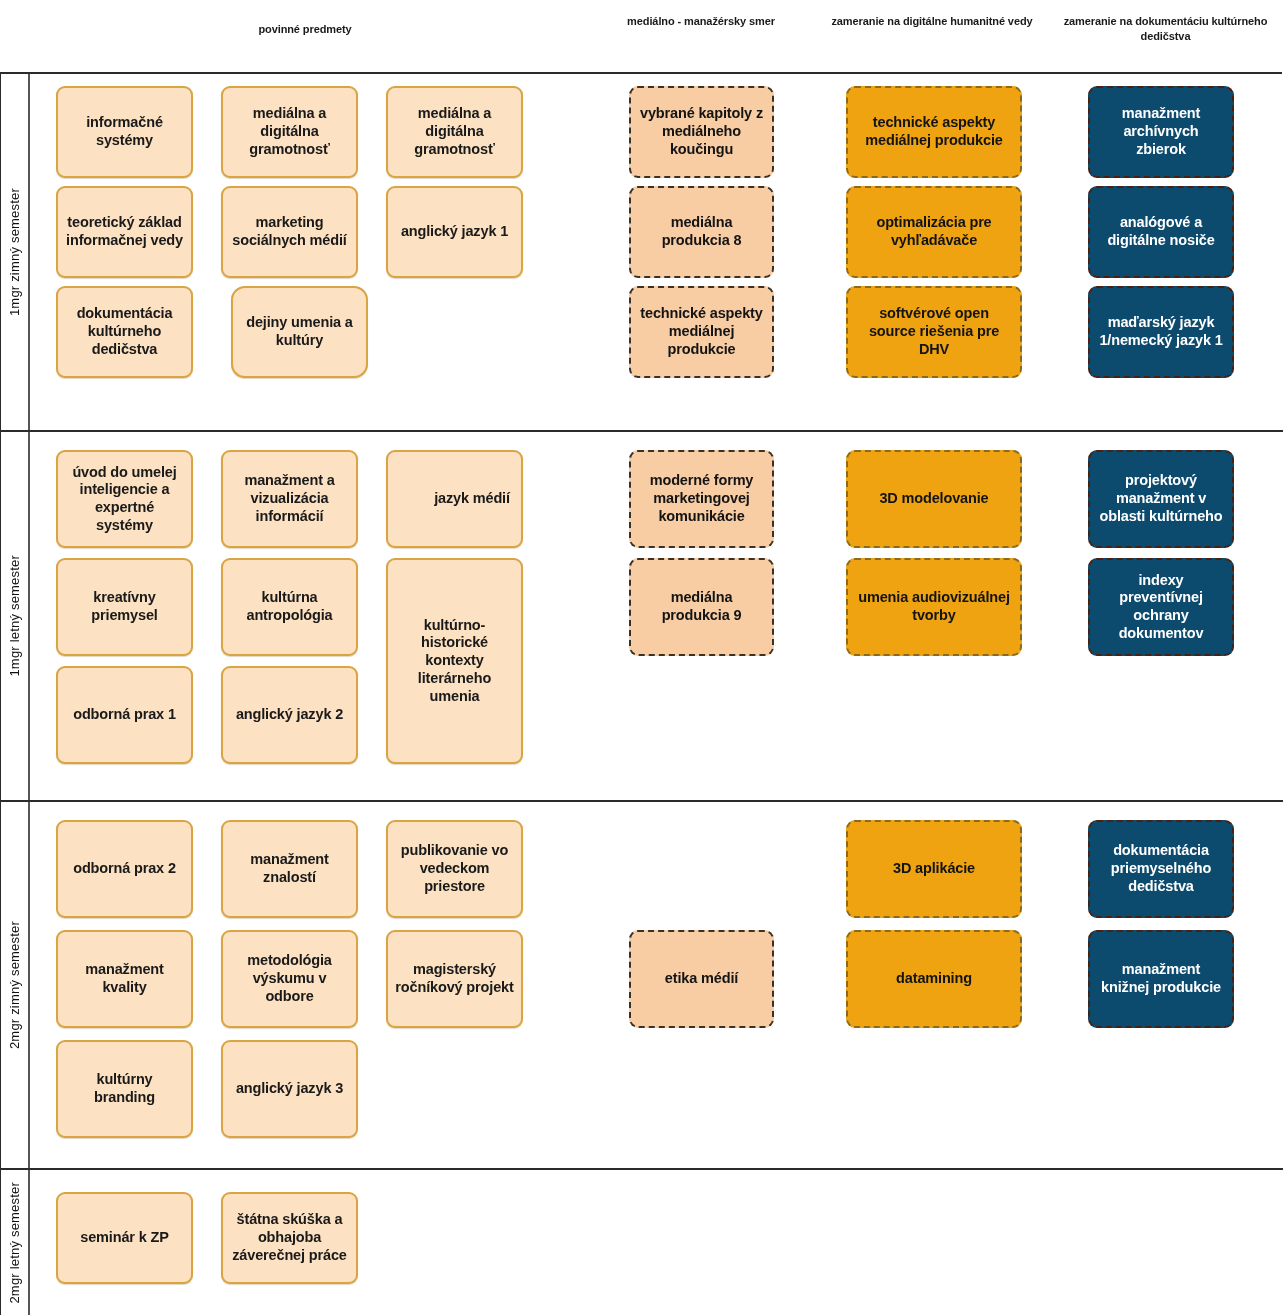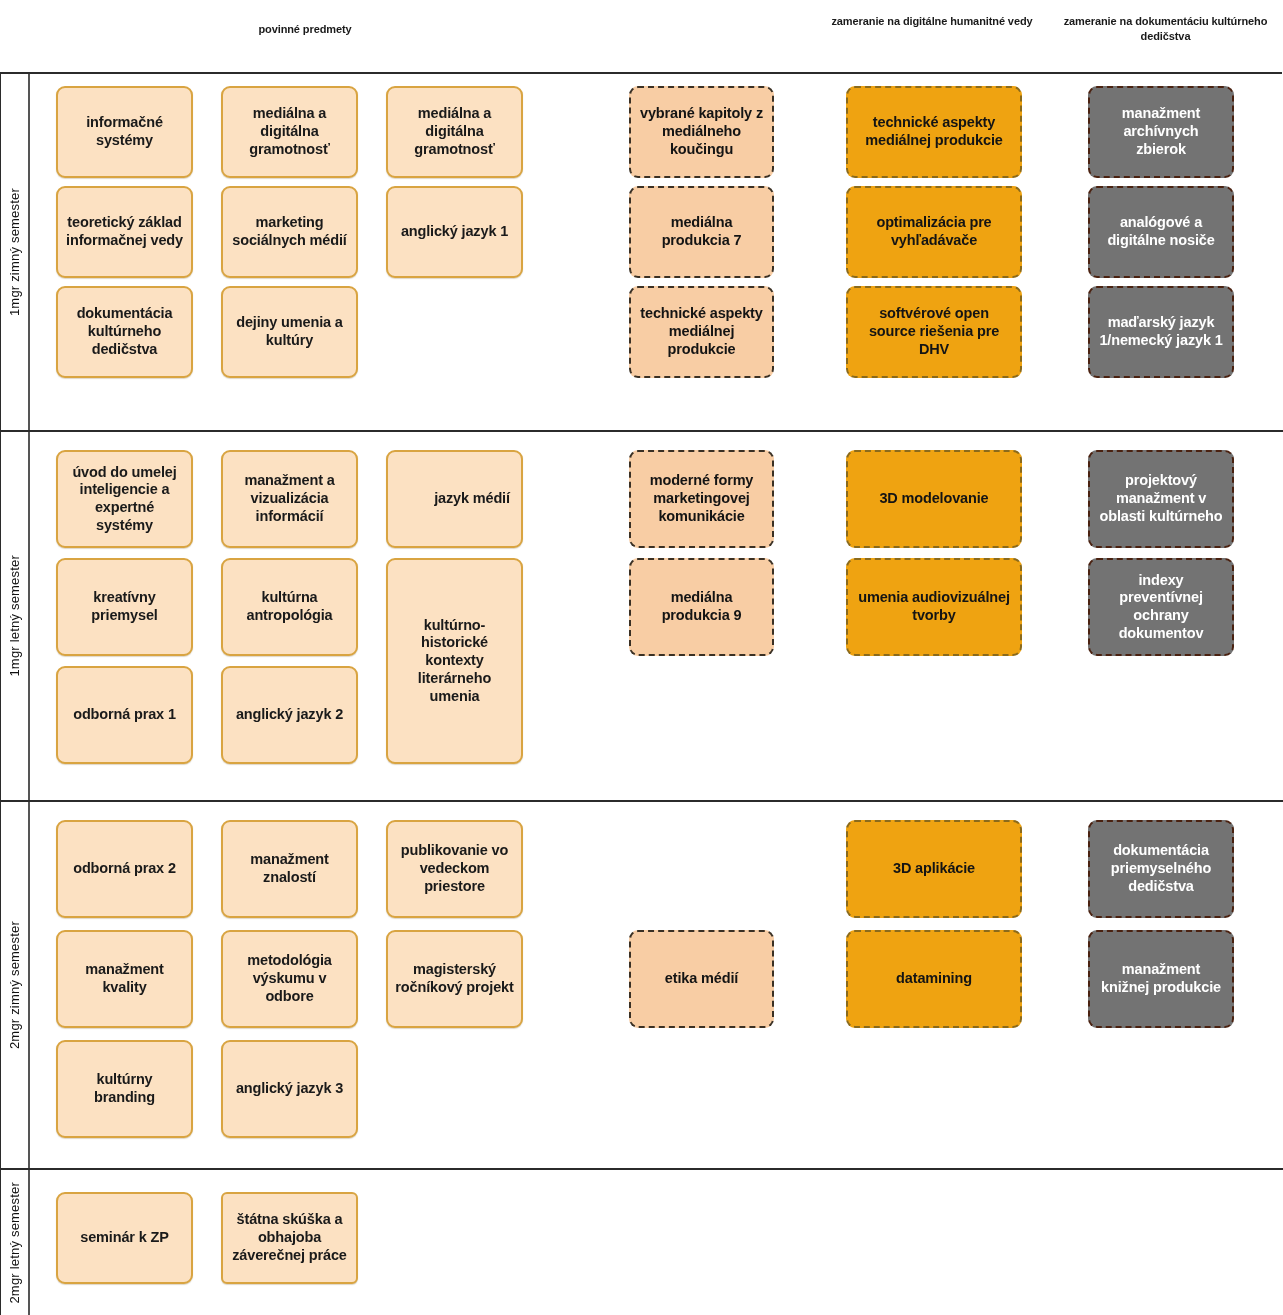--- a/index.html
+++ b/index.html
@@ -127,52 +127,53 @@
     color: #141414;
   }
   
   .box.v-dhv {
     background: #EFA311;
     border: 2.5px dashed #8a6a1c;
     color: #141414;
   }
   
   .box.v-doku {
-    background: #737373;
+    background: #0c4a6e;
     border: 2.5px dashed #4a2110;
     color: #ffffff;
   }
 </style>
 </head>
 <body>
 
 <div id="page">
 
   <div class="headers">
     <div class="col-header h-povinne">povinné predmety</div>
+    <div class="col-header h-media">mediálno - manažérsky smer</div>
     <div class="col-header h-dhv">zameranie na digitálne humanitné vedy</div>
     <div class="col-header h-doku">zameranie na dokumentáciu kultúrneho dedičstva</div>
   </div>
 
   <div class="table" id="table-root">
       <div class="section" style="height: 358px;">
         <div class="sem-label-cell">
           <span class="sem-label">1mgr zimný semester</span>
         </div>
         <div class="gutter-rule"></div>
         <div class="box v-mandatory" style="left: 55px; width: 137px; top: 12px; height: 92px;">informačné systémy</div>
         <div class="box v-mandatory" style="left: 220px; width: 137px; top: 12px; height: 92px;">mediálna a digitálna gramotnosť</div>
         <div class="box v-mandatory" style="left: 385px; width: 137px; top: 12px; height: 92px;">mediálna a digitálna gramotnosť</div>
         <div class="box v-mandatory" style="left: 55px; width: 137px; top: 112px; height: 92px;">teoretický základ informačnej vedy</div>
         <div class="box v-mandatory" style="left: 220px; width: 137px; top: 112px; height: 92px;">marketing sociálnych médií</div>
         <div class="box v-mandatory" style="left: 385px; width: 137px; top: 112px; height: 92px;">anglický jazyk 1</div>
         <div class="box v-mandatory" style="left: 55px; width: 137px; top: 212px; height: 92px;">dokumentácia kultúrneho dedičstva</div>
-        <div class="box v-mandatory" style="left: 220px; width: 137px; top: 212px; height: 92px;">dejiny umenia a kultúry</div>
+        <div class="box v-mandatory" style="left: 230px; width: 137px; top: 212px; height: 92px; border-radius: 14px;">dejiny umenia a kultúry</div>
         <div class="box v-media" style="left: 628px; width: 145px; top: 12px; height: 92px;">vybrané kapitoly z mediálneho koučingu</div>
-        <div class="box v-media" style="left: 628px; width: 145px; top: 112px; height: 92px;">mediálna produkcia 7</div>
+        <div class="box v-media" style="left: 628px; width: 145px; top: 112px; height: 92px;">mediálna produkcia 8</div>
         <div class="box v-media" style="left: 628px; width: 145px; top: 212px; height: 92px;">technické aspekty mediálnej produkcie</div>
         <div class="box v-dhv" style="left: 845px; width: 176px; top: 12px; height: 92px;">technické aspekty mediálnej produkcie</div>
         <div class="box v-dhv" style="left: 845px; width: 176px; top: 112px; height: 92px;">optimalizácia pre vyhľadávače</div>
         <div class="box v-dhv" style="left: 845px; width: 176px; top: 212px; height: 92px;">softvérové open source riešenia pre DHV</div>
         <div class="box v-doku" style="left: 1087px; width: 146px; top: 12px; height: 92px;">manažment archívnych zbierok</div>
         <div class="box v-doku" style="left: 1087px; width: 146px; top: 112px; height: 92px;">analógové a digitálne nosiče</div>
         <div class="box v-doku" style="left: 1087px; width: 146px; top: 212px; height: 92px;">maďarský jazyk 1/nemecký jazyk 1</div>
       </div>
       <div class="section" style="height: 370px;">
         <div class="sem-label-cell">
@@ -212,17 +213,17 @@
         <div class="box v-dhv" style="left: 845px; width: 176px; top: 128px; height: 98px;">datamining</div>
         <div class="box v-doku" style="left: 1087px; width: 146px; top: 18px; height: 98px;">dokumentácia priemyselného dedičstva</div>
         <div class="box v-doku" style="left: 1087px; width: 146px; top: 128px; height: 98px;">manažment knižnej produkcie</div>
       </div>
       <div class="section" style="height: 145px;">
         <div class="sem-label-cell">
           <span class="sem-label">2mgr letný semester</span>
         </div>
         <div class="gutter-rule"></div>
         <div class="box v-mandatory" style="left: 55px; width: 137px; top: 22px; height: 92px;">seminár k ZP</div>
-        <div class="box v-mandatory" style="left: 220px; width: 137px; top: 22px; height: 92px; border-radius: 6px;">štátna skúška a obhajoba záverečnej práce</div>
+        <div class="box v-mandatory" style="left: 220px; width: 137px; top: 22px; height: 92px;">štátna skúška a obhajoba záverečnej práce</div>
       </div>
     </div>
 
 </div>
 
 </body></html>

